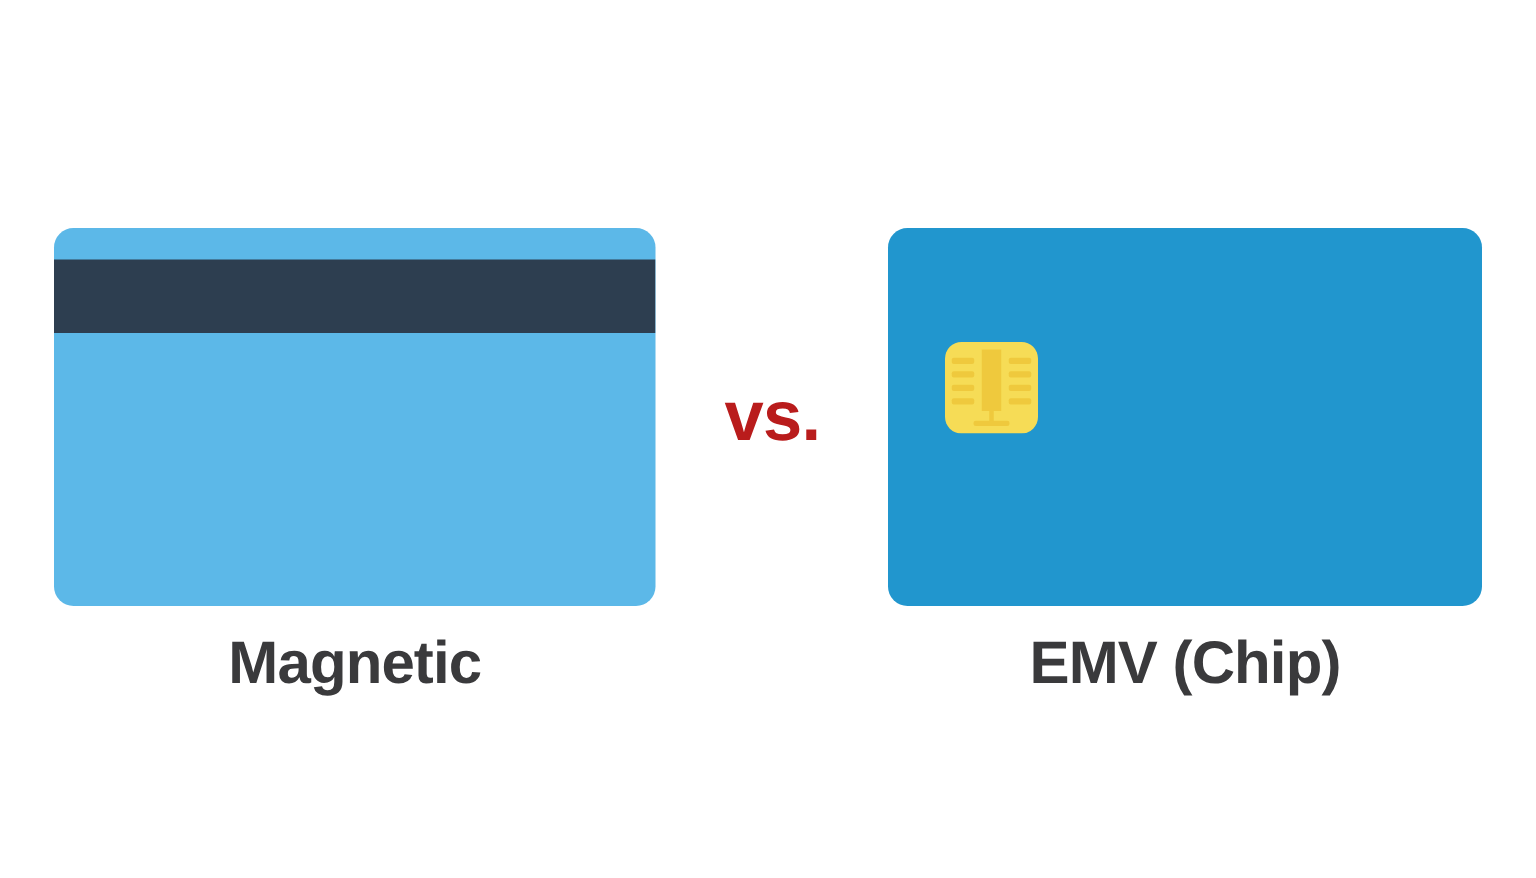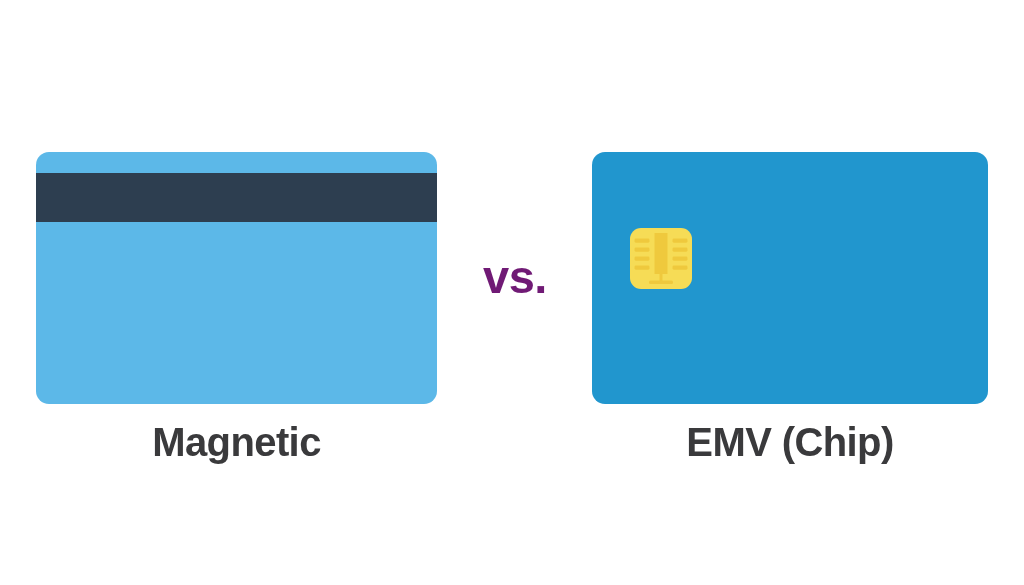--- a/index.html
+++ b/index.html
@@ -112,21 +112,21 @@
 </style>
 </head>
 <body>
 
 <div id="stage" style="background: rgb(255, 255, 255);">
 
   <div class="card" id="magnetic-card" style="background: rgb(92, 184, 232);">
     <div id="magnetic-stripe" style="background: rgb(45, 62, 80);"></div>
   </div>
 
-  <div id="vs-divider" style="color: #701a75;">vs.</div>
+  <div id="vs-divider" style="color: #b91c1c;">vs.</div>
 
   <div class="card" id="emv-card" style="background: rgb(33, 150, 206);">
     <div id="emv-chip">
       <svg viewBox="0 0 62 61" xmlns="http://www.w3.org/2000/svg">
 
         <rect x="0" y="0" width="62" height="61" rx="11" ry="11" fill="#f6dc56"></rect>
 
         <rect x="24.5" y="5" width="13" height="41" fill="#efc93d"></rect>
 
         <rect x="29.5" y="46" width="3" height="10" fill="#efc93d"></rect>

